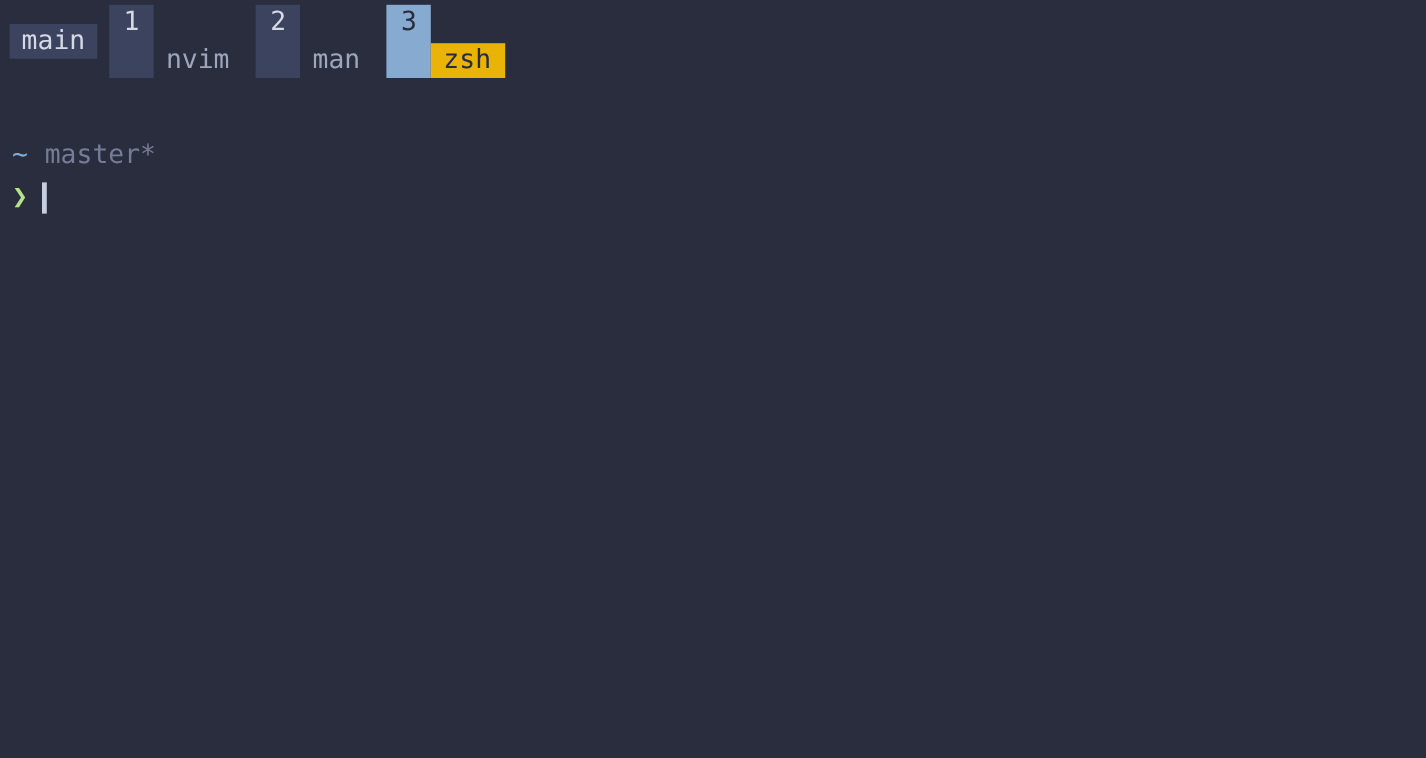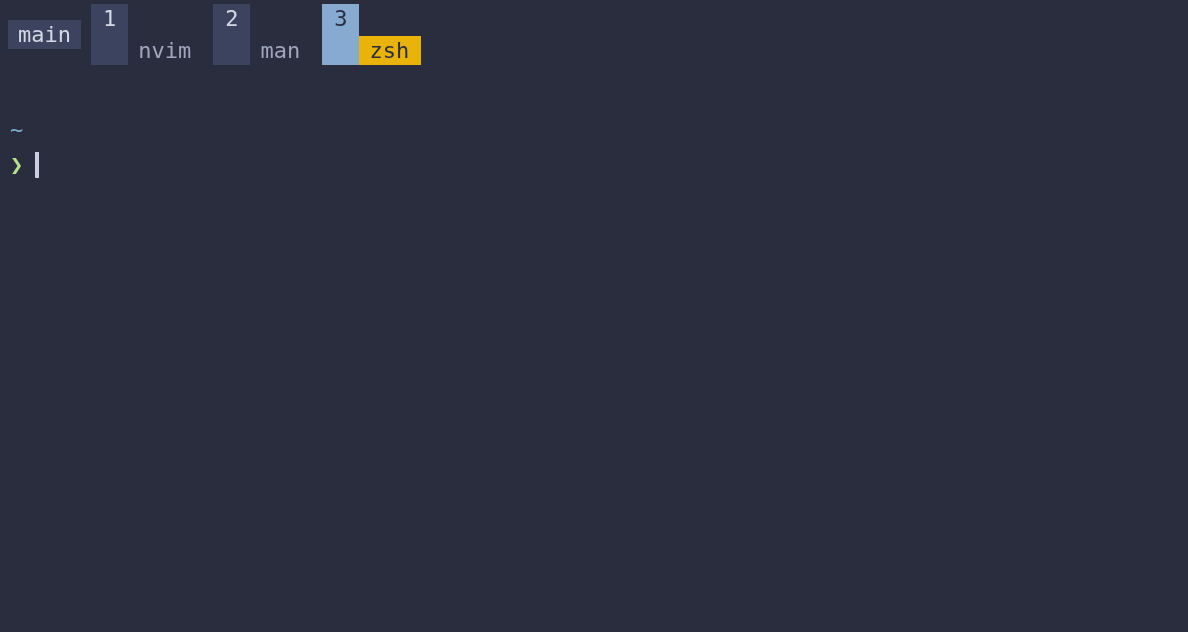--- a/index.html
+++ b/index.html
@@ -104,18 +104,19 @@
 
   <div class="tab-group">
     <div class="tab-num active">3</div>
     <div class="tab-name active">zsh</div>
   </div>
 </div>
 
 <div class="terminal-body">
   <div class="prompt-line1">
     <span class="tilde">~</span>
+    <span class="branch">master*</span>
   </div>
   <div class="prompt-line2">
     <span class="chevron">❯</span>
     <span class="cursor"></span>
   </div>
 </div>
 
 </body></html>

